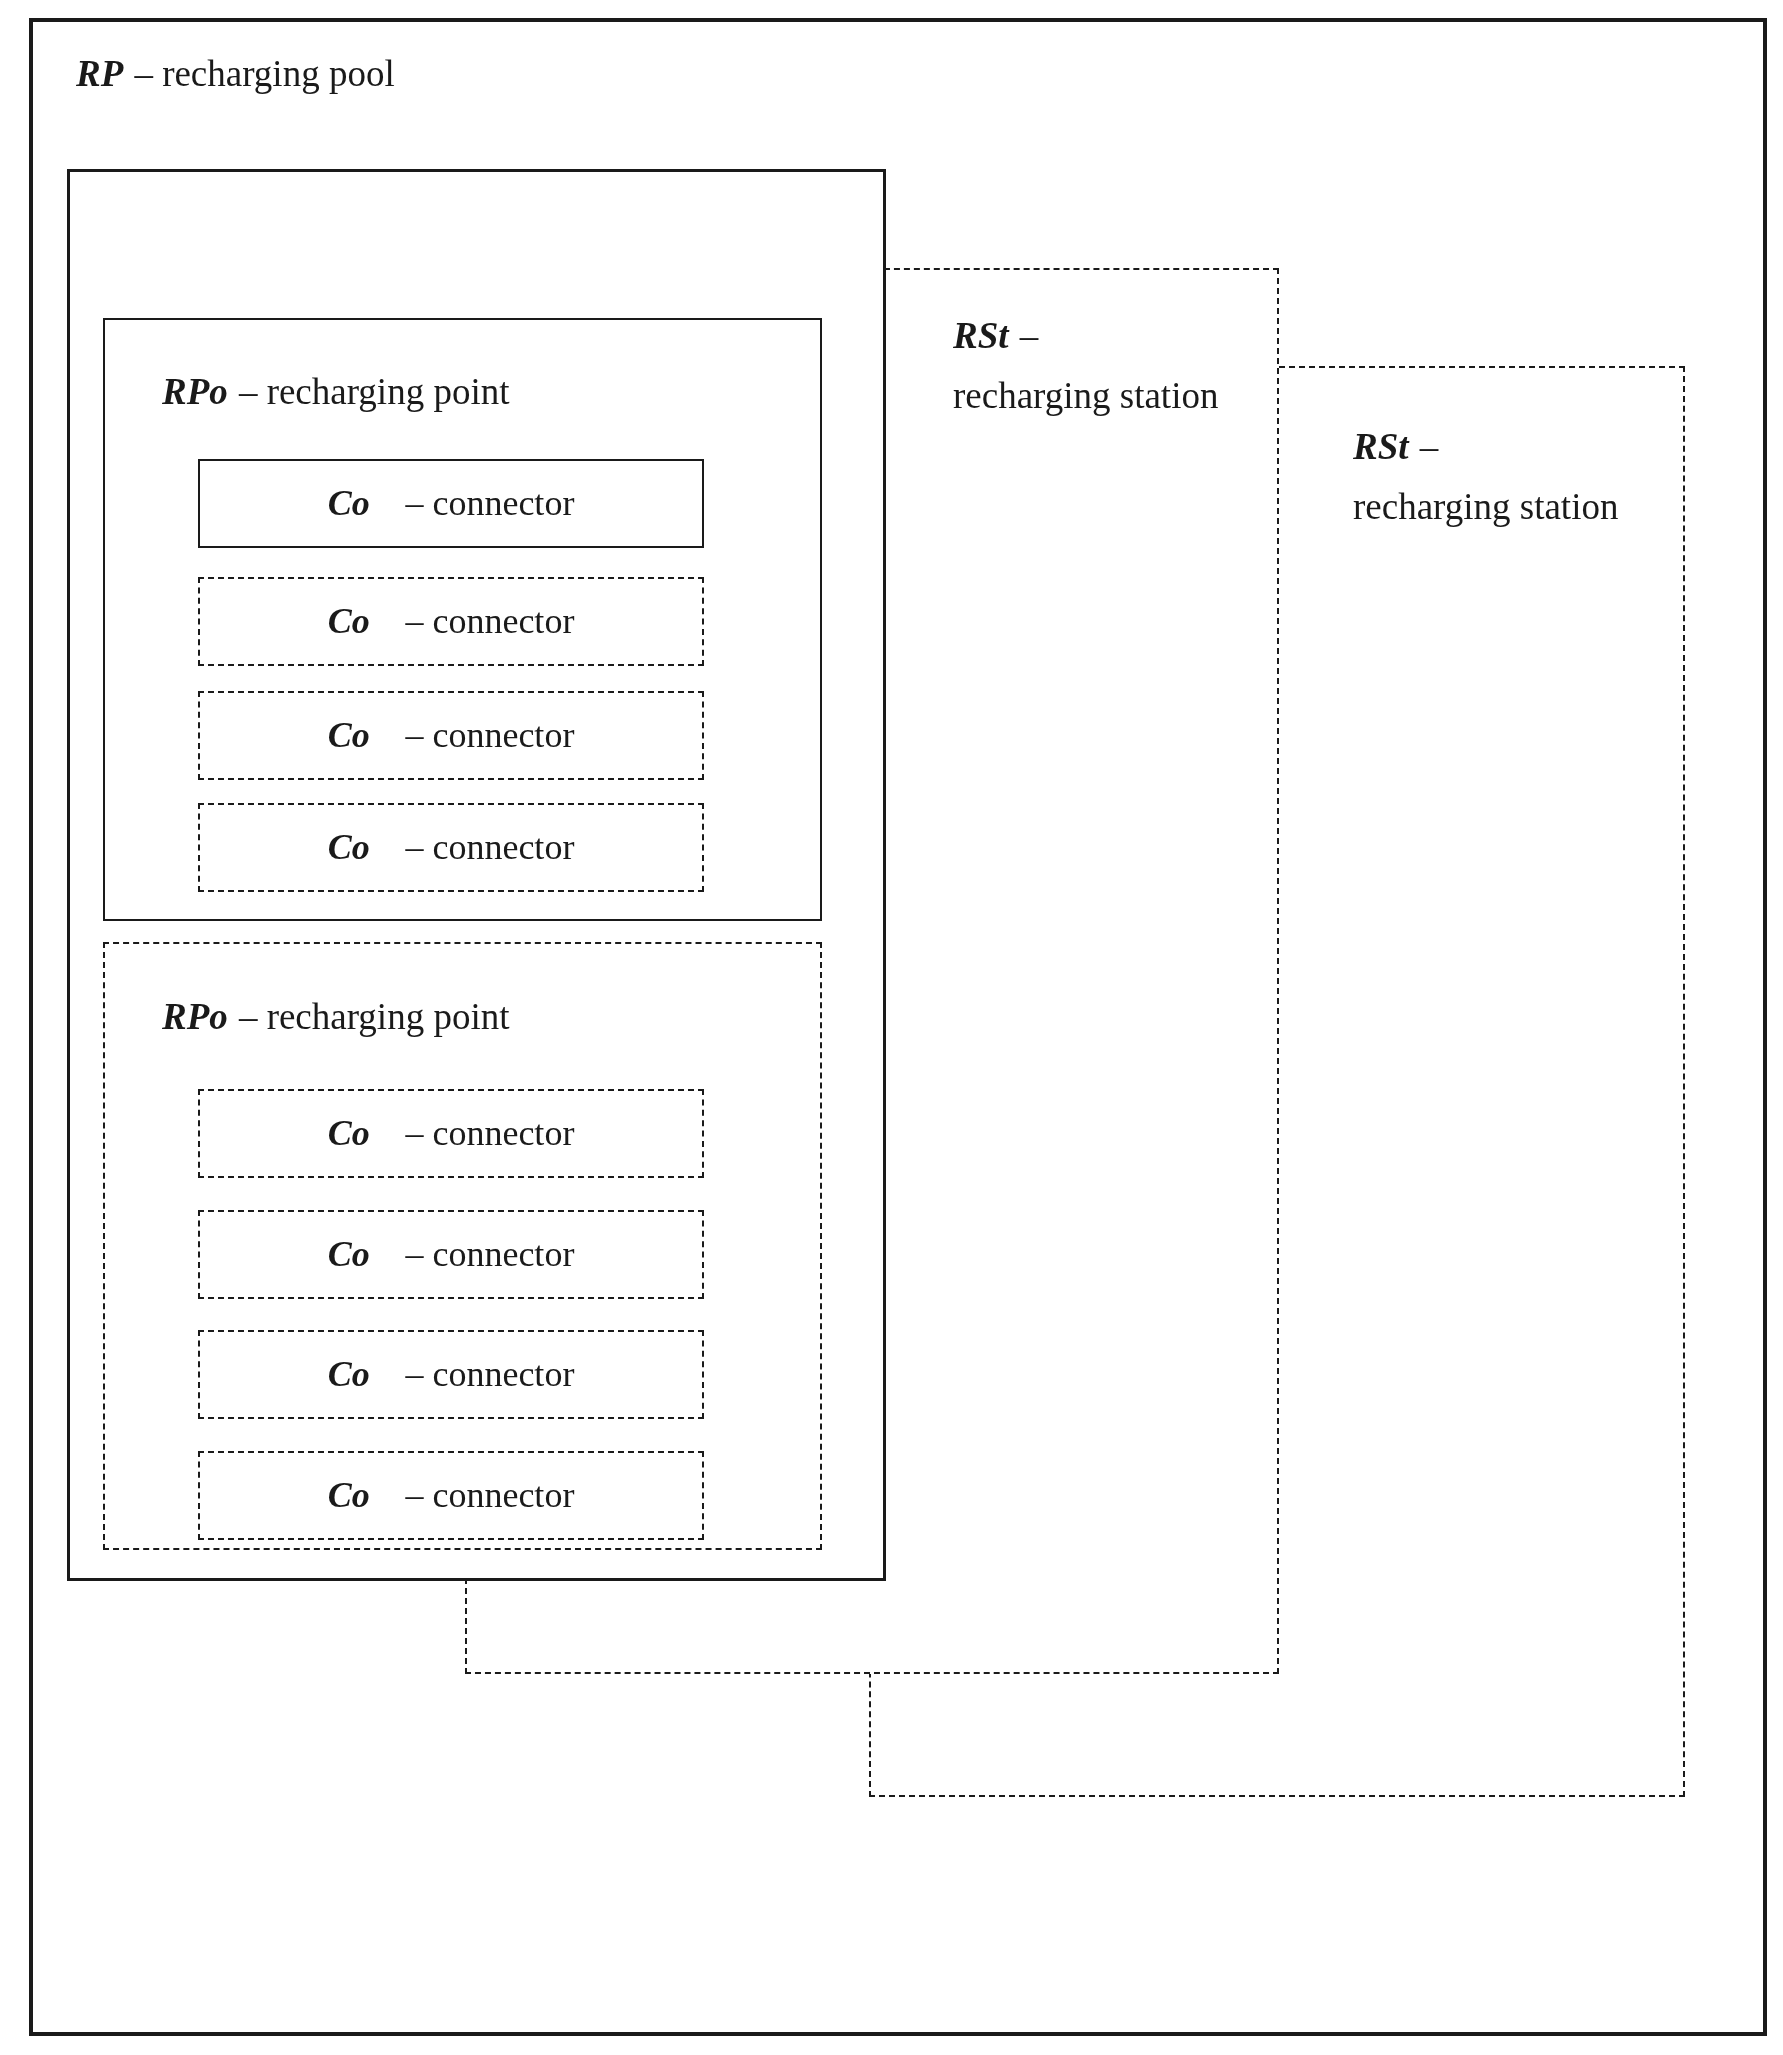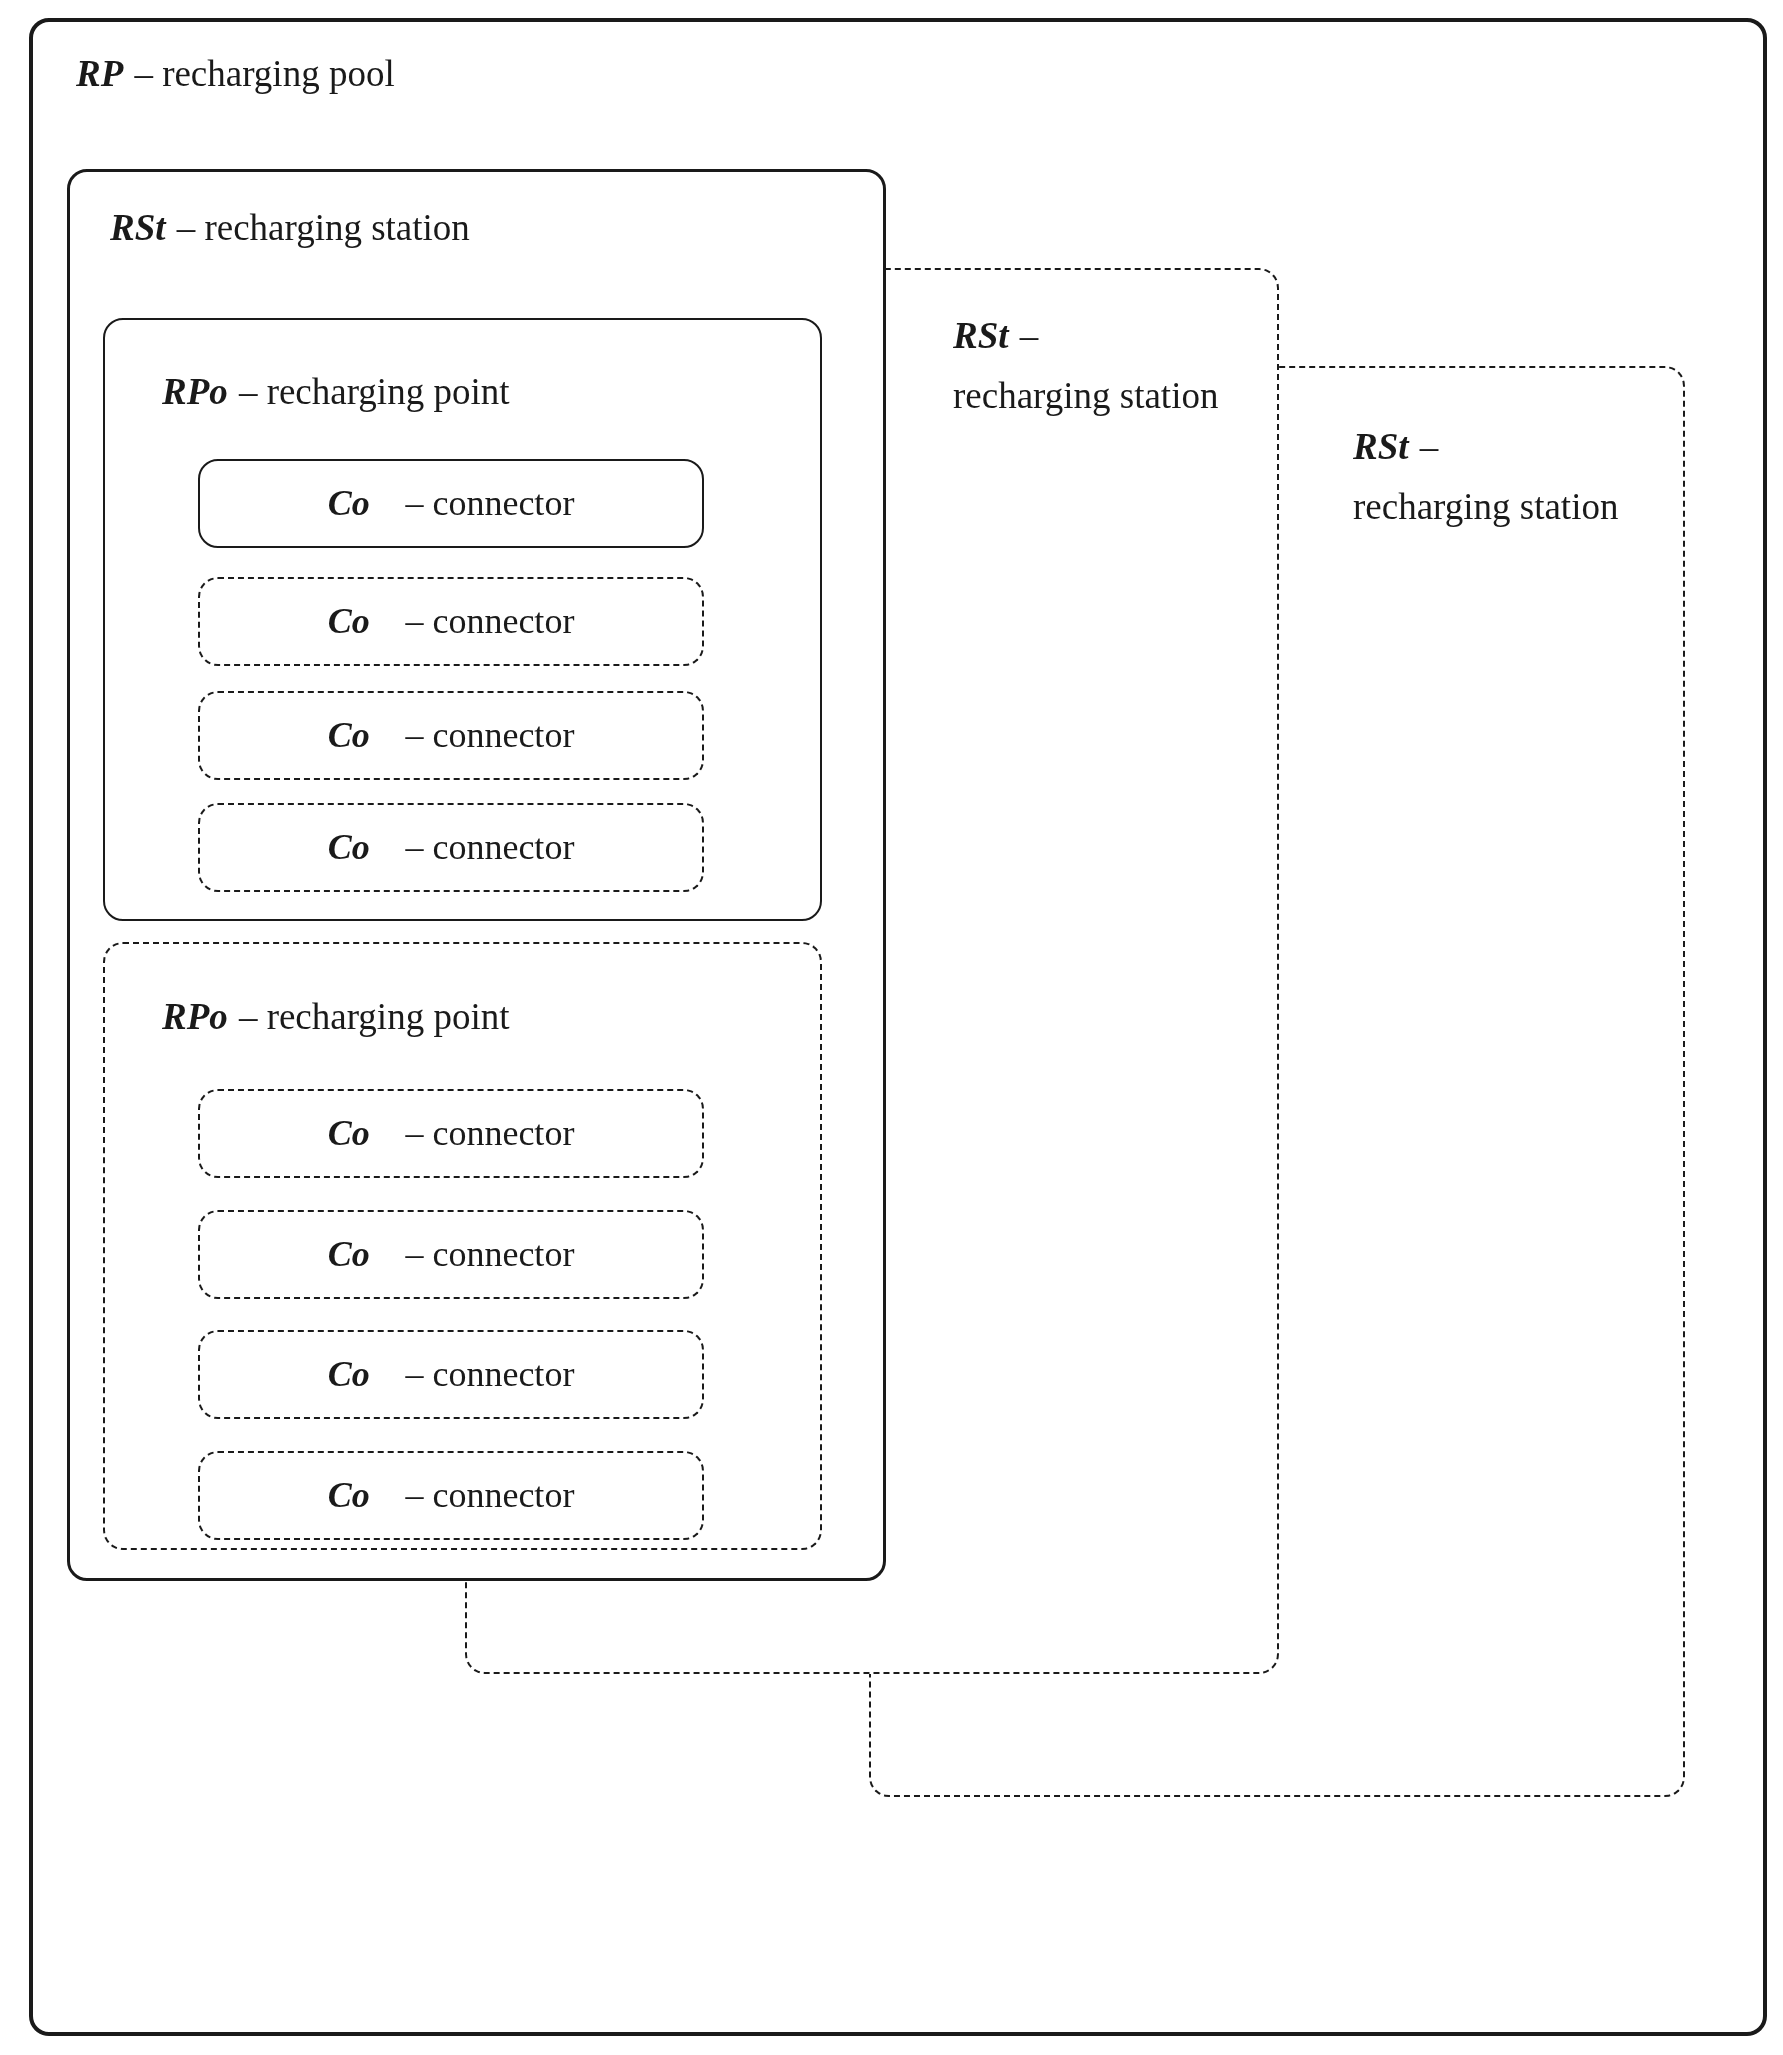--- a/index.html
+++ b/index.html
@@ -1,21 +1,21 @@
 <!DOCTYPE html>
 <html style="--ink: #1a1a1a; --paper: #ffffff;font-size:12.7px"><head>
 <meta charset="utf-8">
 <style>
   :root { --ink:#1a1a1a; --paper:#ffffff; }
   html,body{margin:0;padding:0;background:var(--paper);}
   .canvas{
     position:relative;width:1784px;height:2056px;background:var(--paper);
     font-family:"Liberation Serif","DejaVu Serif",serif;color:var(--ink);
   }
-  .box{position:absolute;box-sizing:border-box;background:var(--paper);border-radius:20px;}
+  .box{position:absolute;box-sizing:border-box;background:var(--paper);}
   .b-solid{border:3.2px solid var(--ink);}
   .b-dashed{border:2.4px dashed var(--ink);}
   .outer{border:4px solid var(--ink);}
   .thin{border-width:2.4px;}
   .lbl{position:absolute;font-size:37px;line-height:48px;white-space:nowrap;}
   .lbl .abbr{font-weight:bold;font-style:italic;}
   .lbl .rest{margin-left:0.30em;}
   .lbl.two{line-height:60px;margin-left:27px;}
   .lbl.two .line{display:block;}
   .co{display:flex;align-items:center;justify-content:center;
@@ -43,23 +43,20 @@
 
     <div class="box b-dashed" style="left:432px;top:246px;width:814px;height:1406px;z-index:2;">
       <div class="lbl two" style="left:459px;top:36px;">
         <span class="line"><span class="abbr">RSt</span><span class="rest">–</span></span>
         <span class="line">recharging station</span>
       </div>
     </div>
 
     <div class="box b-solid" style="left:34px;top:147px;width:819px;height:1412px;z-index:3;">
 
-      <div class="lbl" style="left:40px;top:32px;">
-        <span class="abbr">RSt</span><span class="rest">– recharging station</span>
-      </div>
 
       <div class="box b-solid thin" style="left:33px;top:146px;width:719px;height:603px;">
         <div class="lbl" style="left:57px;top:48px;">
           <span class="abbr">RPo</span><span class="rest">– recharging point</span>
         </div>
         <div class="box b-solid thin co" style="left:93px;top:139px;width:506px;height:89px;">
           <span class="abbr">Co</span>
             <span class="rest">– connector</span>
         </div>
         <div class="box b-dashed co" style="left:93px;top:257px;width:506px;height:89px;">

